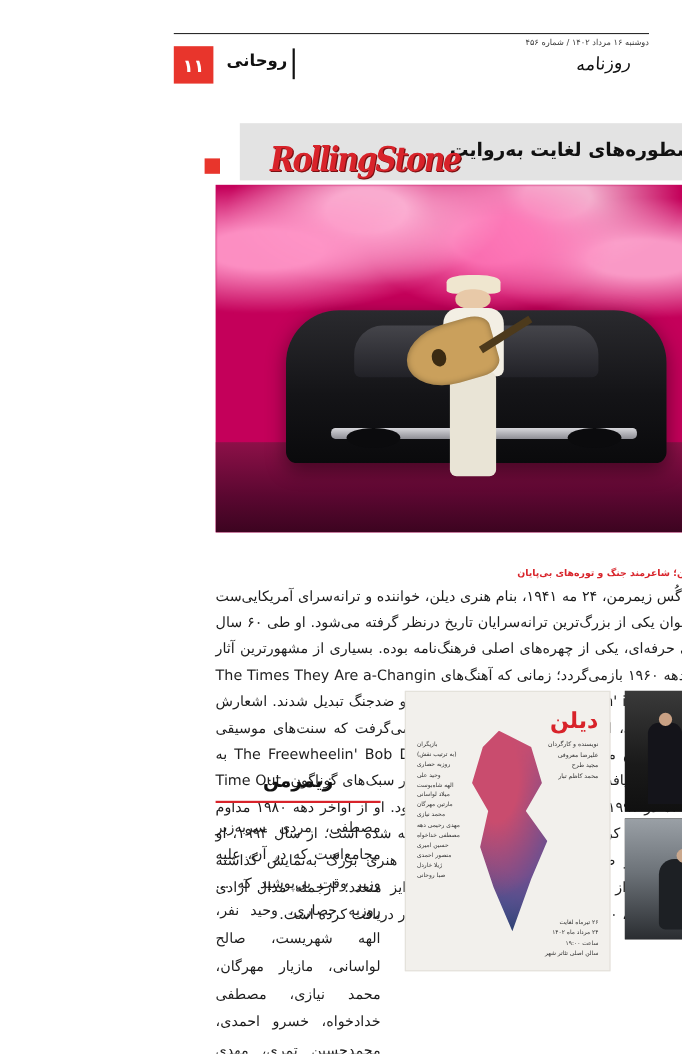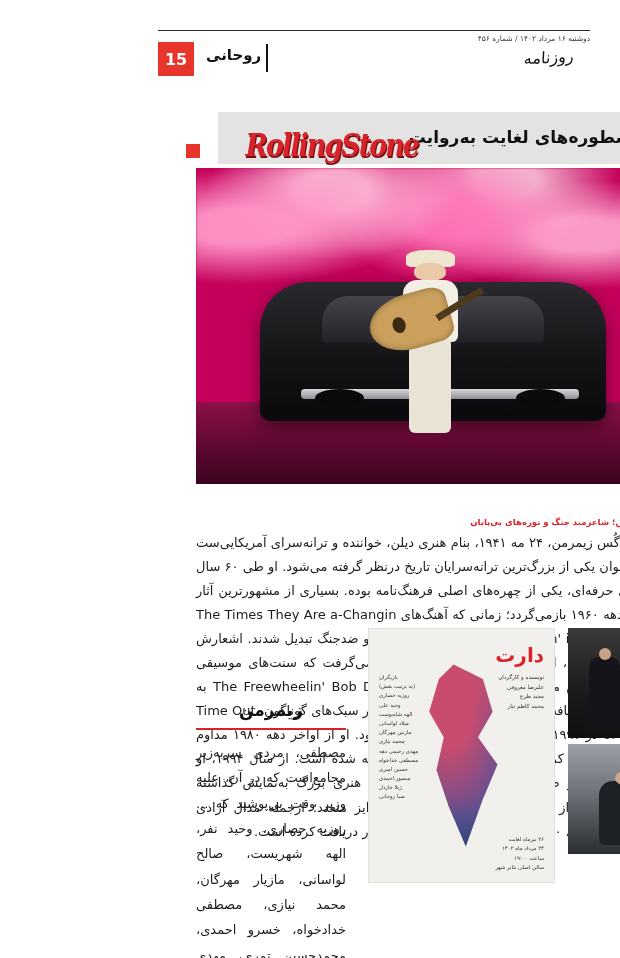--- a/index.html
+++ b/index.html
@@ -275,21 +275,21 @@
 
 <div class="page">
 
   <div class="masthead">
     <div class="masthead-rule"></div>
     <div class="issue-line">دوشنبه ۱۶ مرداد ۱۴۰۲ / شماره ۴۵۶</div>
     <div class="logo-box">
       <span class="logo-script">روزنامه</span>
     </div>
     <div class="pagenum-box">
-      <span class="pagenum">15</span>
+      <span class="pagenum">۱۱</span>
     </div>
     <div class="section-bar"></div>
     <div class="section-title">روحانی</div>
   </div>
 
   <div class="sq sq-red" style="left:552px;top:108px;width:32px;height:32px;"></div>
   <div class="sq sq-grey" style="left:524px;top:140px;width:52px;height:268px;"></div>
   <div class="sq sq-red" style="left:58px;top:144px;width:14px;height:14px;"></div>
   <div class="sq sq-grey" style="left:534px;top:150px;width:12px;height:12px;"></div>
   <div class="sq sq-red" style="left:556px;top:592px;width:30px;height:52px;"></div>
@@ -324,21 +324,21 @@
     </div>
   </div>
 
   <div class="art1">
     <div class="sub">باب دیلن؛ شاعرمند جنگ و توره‌های بی‌پایان</div>
     <div class="body">دارت گُس زیمرمن، ۲۴ مه ۱۹۴۱، بنام هنری دیلن، خواننده و ترانه‌سرای آمریکایی‌ست و به‌عنوان یکی از بزرگ‌ترین ترانه‌سرایان تاریخ درنظر گرفته می‌شود. او طی ۶۰ سال زندگی حرفه‌ای، یکی از چهره‌های اصلی فرهنگ‌نامه بوده. بسیاری از مشهورترین آثار او به دهه ۱۹۶۰ بازمی‌گردد؛ زمانی که آهنگ‌های The Times They Are a-Changin و Blowin' in the Wind به سرودهای حقوق مدنی و ضدجنگ تبدیل شدند. اشعارش تأثیرات سیاسی، اجتماعی، فلسفی و ادبی را دربرمی‌گرفت که سنت‌های موسیقی پاپ را به‌چالش می‌کشید. او با انتشار آلبوم The Freewheelin' Bob Dylan به موفقیت دست یافت. پس از انتشار آلبوم‌های متعدد در سبک‌های گوناگون، Time Out of Mind در ۱۹۹۷ آثار یک رنسانس برای حرفه او بود. او از اواخر دهه ۱۹۸۰ مداوم تورها را برگزار کرده که به‌عنوان تور بی‌پایان شناخته شده است. از سال ۱۹۹۴، او کتاب نقاشی و طراحی منتشر کرده و گالری‌های هنری بزرگ به‌نمایش گذاشته شده‌اند. بیش از ۱۴۵ میلیون آلبوم فروخته و جوایز متعدد؛ ازجمله مدال آزادی ریاست‌جمهوری، ۱۰ گرمی، یک گلدن‌گلوب و یک اسکار دریافت کرده است.</div>
   </div>
 
   <div class="poster">
     <div class="blob"></div>
-    <div class="ptitle">دارت</div>
+    <div class="ptitle">دیلن</div>
     <div class="pcredits" style="white-space:pre-line;">نویسنده و کارگردان
 علیرضا معروفی
 مجید طرح
 محمد کاظم تبار</div>
     <div class="pcast" style="white-space:pre-line;">بازیگران
 (به ترتیب نقش)
 روزبه حصاری
 وحید علی
 الهه شاه‌بوست
 میلاد لواسانی

